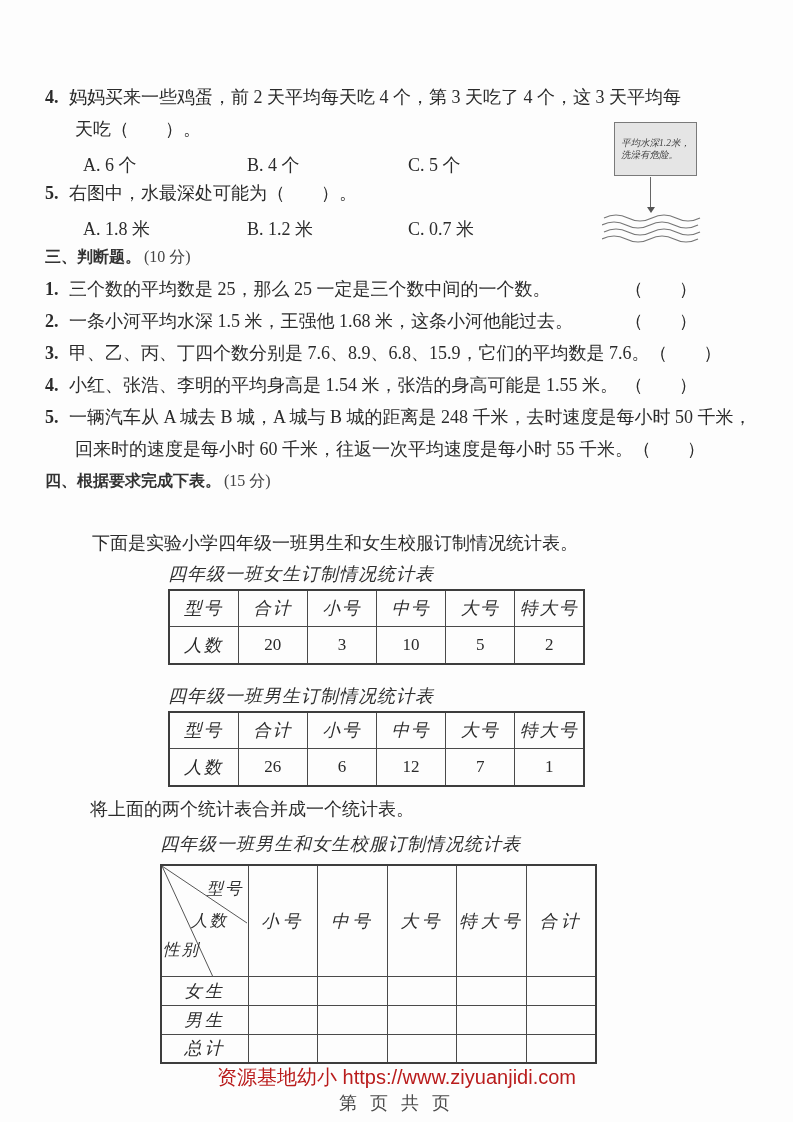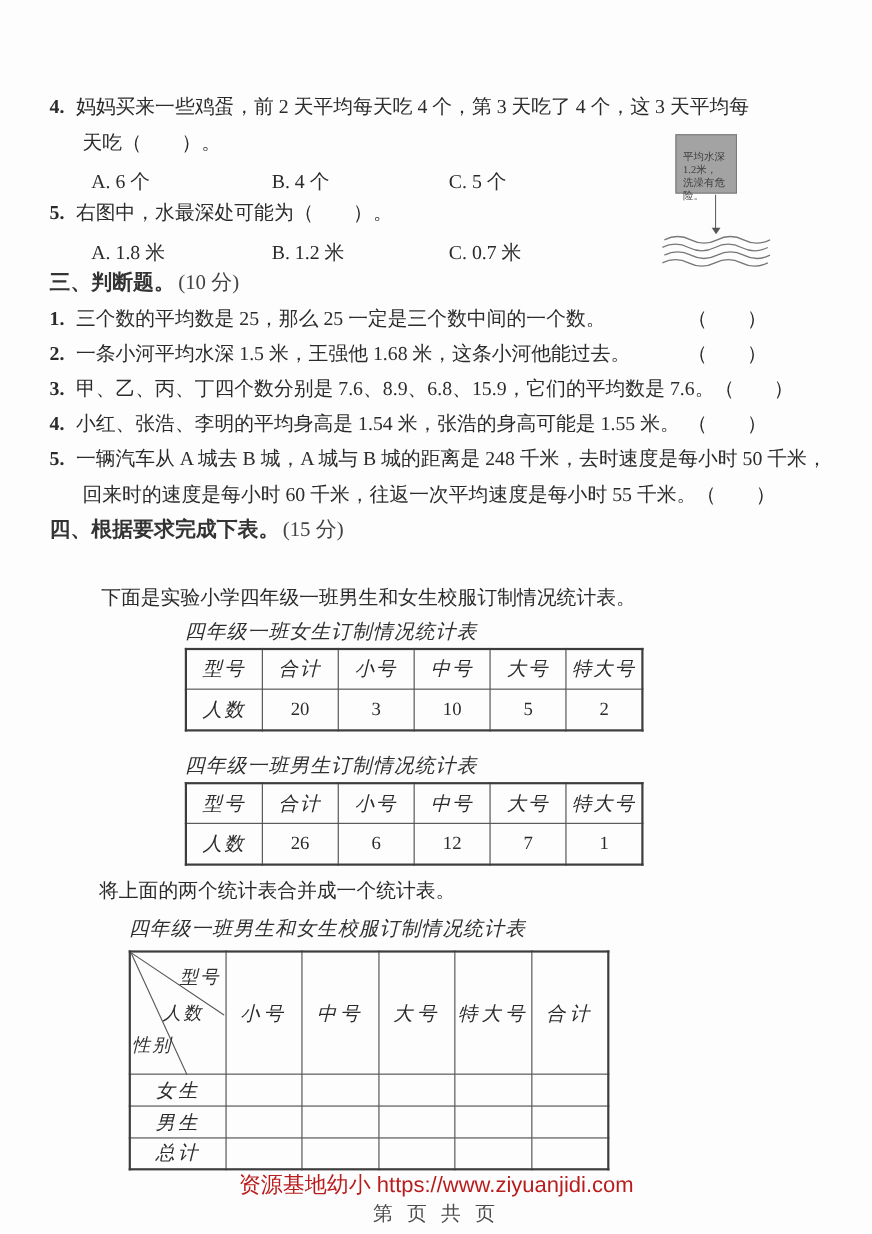--- a/index.html
+++ b/index.html
@@ -8,56 +8,56 @@
     background:#fdfdfd;color:#2b2b2b;
     font-family:"Liberation Serif",serif;
   }
   .content{position:absolute;left:45px;top:81px;width:655px;font-size:18px;}
   .line{height:32px;display:flex;align-items:center;white-space:nowrap;}
   .qnum{font-weight:bold;width:24px;flex:none;}
   .indent2{margin-left:30px;}
   .opts{height:32px;display:flex;align-items:flex-end;white-space:nowrap;}
   .opts .opt1{margin-left:38px;width:164px;}
   .opts .opt2{width:161px;}
-  .sec-head{font-family:"Liberation Sans",sans-serif;font-weight:bold;color:#333;font-size:19px;}
+  .sec-head{font-family:"Liberation Sans",sans-serif;font-weight:bold;color:#333;font-size:16px;}
   .sec-head .score{font-family:"Liberation Serif",serif;font-weight:normal;color:#444;margin-left:3px;}
   .judge .txt{flex:none;}
   .judge .paren{margin-left:auto;padding-right:3px;flex:none;}
   .intro-line{padding-left:47px;margin-top:30px;}
   .note-line{padding-left:45px;}
 
   .tbl-wrap{width:417px;margin-left:123px;}
   .tbl-wrap2{margin-top:16px;}
   .tbl-title{height:30px;line-height:30px;text-align:left;font-style:italic;
     font-size:18px;letter-spacing:1px;color:#2f2f2f;}
   table.stat{border-collapse:collapse;table-layout:fixed;width:417px;
     border:2px solid #3d3d3d;font-size:17px;}
   table.stat th,table.stat td{border:1px solid #4a4a4a;text-align:center;padding:0;font-weight:normal;}
   table.stat tr.hdr{height:36px;}
   table.stat tr.valr{height:38px;}
   table.stat th,table.stat td.lbl{font-style:italic;font-size:17.5px;letter-spacing:2px;}
 
-  .merge-wrap{width:435px;margin-left:72px;margin-top:4px;}
+  .merge-wrap{width:435px;margin-left:115px;margin-top:4px;}
   table.merge{border-collapse:collapse;table-layout:fixed;width:435px;
     border:2px solid #3d3d3d;font-size:17.5px;margin-top:5px;}
   table.merge th,table.merge td{border:1px solid #4a4a4a;text-align:center;padding:0;font-weight:normal;}
   table.merge tr.hrow{height:111px;}
   table.merge tr.drow{height:29px;}
   table.merge th{font-style:italic;letter-spacing:4px;}
   table.merge td.rlbl{font-style:italic;letter-spacing:3px;}
   td.corner{position:relative;padding:0;}
   td.corner svg{position:absolute;left:0;top:0;}
   td.corner .clab{position:absolute;font-style:italic;font-size:16.5px;letter-spacing:2px;color:#2f2f2f;}
   .corner-top{right:4px;top:12px;}
   .corner-mid{left:29px;top:44px;}
   .corner-bottom{left:1px;top:73px;}
 
-  .sign-box{position:absolute;left:614px;top:122px;width:56px;height:54px;
-    border:1px solid #7a7a7a;box-sizing:border-box;background:#a3a3a3;
-    font-size:9.5px;line-height:12px;color:#3f3f3f;padding:14px 2px 0 6px;}
+  .sign-box{position:absolute;left:614px;top:122px;width:83px;height:54px;
+    border:1px solid #7a7a7a;box-sizing:border-box;background:#e5e5e5;
+    font-size:9.5px;line-height:12px;color:#3f3f3f;padding:14px 2px 0 6px;font-style:italic;}
   .sign-line{position:absolute;left:650px;top:177px;width:1px;height:31px;background:#666;}
   .sign-arrow{position:absolute;left:647px;top:207px;width:0;height:0;
     border-left:4px solid transparent;border-right:4px solid transparent;border-top:6px solid #555;}
   .waves{position:absolute;left:602px;top:211px;}
 
   .footer-site{position:absolute;left:0;top:1064px;width:793px;text-align:center;
     font-family:"Liberation Sans",sans-serif;font-size:20px;color:#b91c1c;}
   .footer-page{position:absolute;left:0;top:1091px;width:793px;text-align:center;
     font-family:"Liberation Sans",sans-serif;font-size:18px;color:#4b4b4b;letter-spacing:4px;}
 </style>

